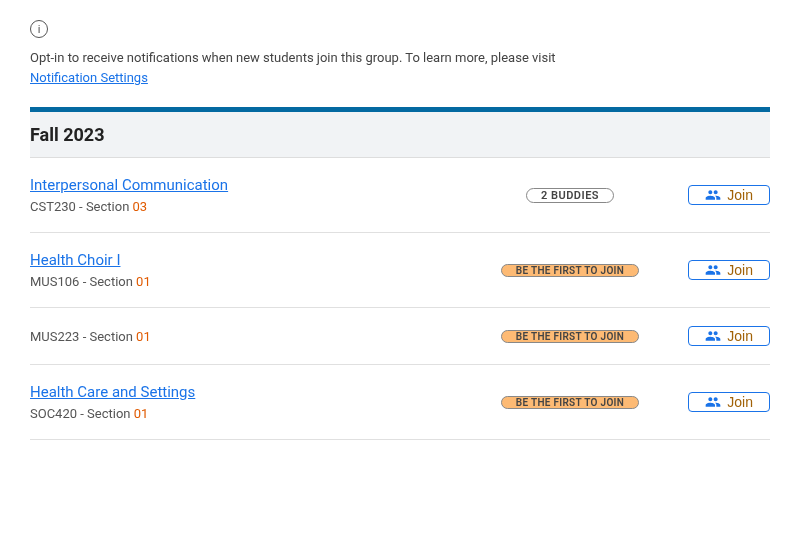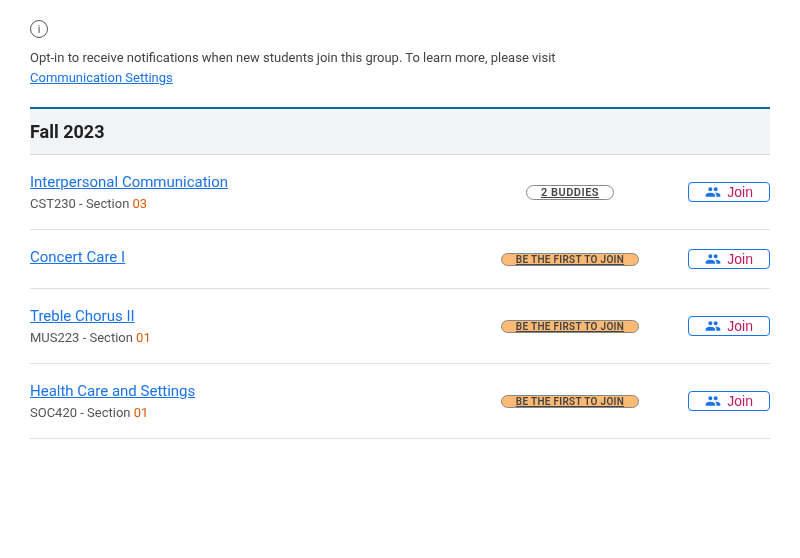--- a/index.html
+++ b/index.html
@@ -48,21 +48,21 @@
       text-decoration: underline;
       cursor: pointer;
       font-size: 13px;
     }
 
     .section-header {
       background: #f1f3f5;
       padding: 12px 0 12px 0;
       margin-top: 20px;
       margin-bottom: 0;
-      border-top: 2px solid #0369a1;
+      border-top: 5px solid #0369a1;
       border-bottom: 1px solid #ddd;
     }
     .section-title {
       font-size: 18px;
       font-weight: 700;
       color: #222;
     }
 
     .group-list {
       width: 100%;
@@ -103,21 +103,20 @@
     .badge {
       border: 1.5px solid #888;
       border-radius: 20px;
       padding: 0 14px;
       font-size: 11px;
       font-weight: 600;
       color: #444;
       letter-spacing: 0.5px;
       white-space: nowrap;
       text-transform: uppercase;
-      text-decoration: underline;
     }
     .badge-buddies {
       border-color: #888;
       color: #444;
       background: #fff;
     }
     .badge-first {
       border-color: #888;
       color: #444;
       background: #fdba74;
@@ -129,21 +128,21 @@
       display: flex;
       justify-content: flex-end;
       align-items: center;
     }
     .join-btn {
       display: flex;
       align-items: center;
       gap: 6px;
       border: 1.5px solid #1a73e8;
       background: #fff;
-      color: #be185d;
+      color: #a16207;
       padding: 1px 16px;
       border-radius: 4px;
       font-size: 14px;
       cursor: pointer;
       font-weight: 500;
     }
     .person-icon {
       display: inline-flex;
       align-items: center;
       justify-content: center;
@@ -159,21 +158,21 @@
 
 <div class="page-container">
   <div class="page-header">
     <span class="info-icon">
       <span>i</span>
     </span>
   </div>
   <p class="subtitle">
     <span>Opt-in to receive notifications when new students join this group. To learn more, please visit</span>
     <br>
-    <a class="notification-link">Communication Settings</a>
+    <a class="notification-link">Notification Settings</a>
   </p>
 
   <div class="section-header">
     <span class="section-title">Fall 2023</span>
   </div>
 
   <div class="group-list" id="group-list">
 
   <div class="group-row">
     <div class="group-info">
@@ -191,39 +190,41 @@
           <svg viewBox="0 0 24 24" xmlns="http://www.w3.org/2000/svg">
             <path d="M16 11c1.66 0 2.99-1.34 2.99-3S17.66 5 16 5c-1.66 0-3 1.34-3 3s1.34 3 3 3zm-8 0c1.66 0 2.99-1.34 2.99-3S9.66 5 8 5C6.34 5 5 6.34 5 8s1.34 3 3 3zm0 2c-2.33 0-7 1.17-7 3.5V19h14v-2.5c0-2.33-4.67-3.5-7-3.5zm8 0c-.29 0-.62.02-.97.05 1.16.84 1.97 1.97 1.97 3.45V19h6v-2.5c0-2.33-4.67-3.5-7-3.5z"></path>
           </svg>
         </span>
         <span>Join</span>
       </button>
     </div>
   </div>
       <div class="group-row">
     <div class="group-info">
-      <a class="group-name">Concert Care I</a>
+      <a class="group-name">Health Choir I</a>
+      <span class="group-meta">
+        MUS106 - Section <span class="section-num">01</span>
+      </span>
     </div>
     <div class="badge-area">
       <span class="badge badge-first">Be the first to join</span>
     </div>
     <div class="join-area">
       <button class="join-btn">
         <span class="person-icon">
           <svg viewBox="0 0 24 24" xmlns="http://www.w3.org/2000/svg">
             <path d="M16 11c1.66 0 2.99-1.34 2.99-3S17.66 5 16 5c-1.66 0-3 1.34-3 3s1.34 3 3 3zm-8 0c1.66 0 2.99-1.34 2.99-3S9.66 5 8 5C6.34 5 5 6.34 5 8s1.34 3 3 3zm0 2c-2.33 0-7 1.17-7 3.5V19h14v-2.5c0-2.33-4.67-3.5-7-3.5zm8 0c-.29 0-.62.02-.97.05 1.16.84 1.97 1.97 1.97 3.45V19h6v-2.5c0-2.33-4.67-3.5-7-3.5z"></path>
           </svg>
         </span>
         <span>Join</span>
       </button>
     </div>
   </div>
       <div class="group-row">
     <div class="group-info">
-      <a class="group-name">Treble Chorus II</a>
       <span class="group-meta">
         MUS223 - Section <span class="section-num">01</span>
       </span>
     </div>
     <div class="badge-area">
       <span class="badge badge-first">Be the first to join</span>
     </div>
     <div class="join-area">
       <button class="join-btn">
         <span class="person-icon">

